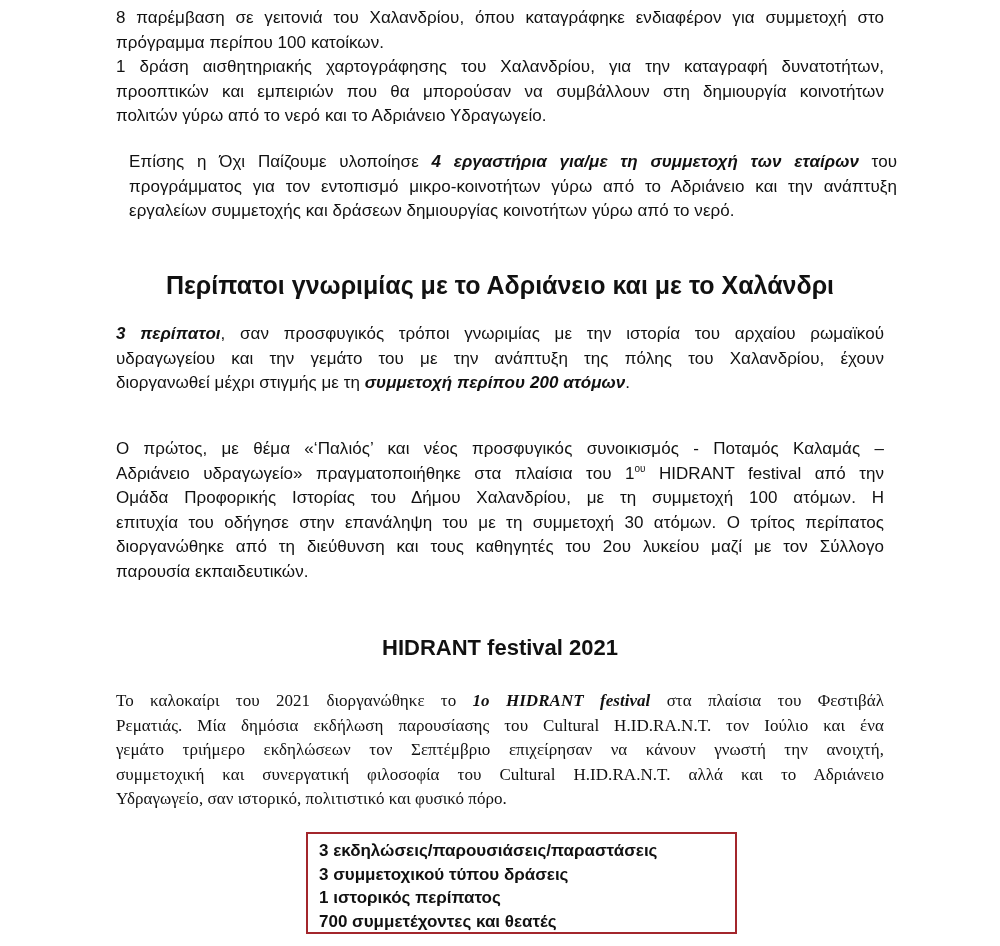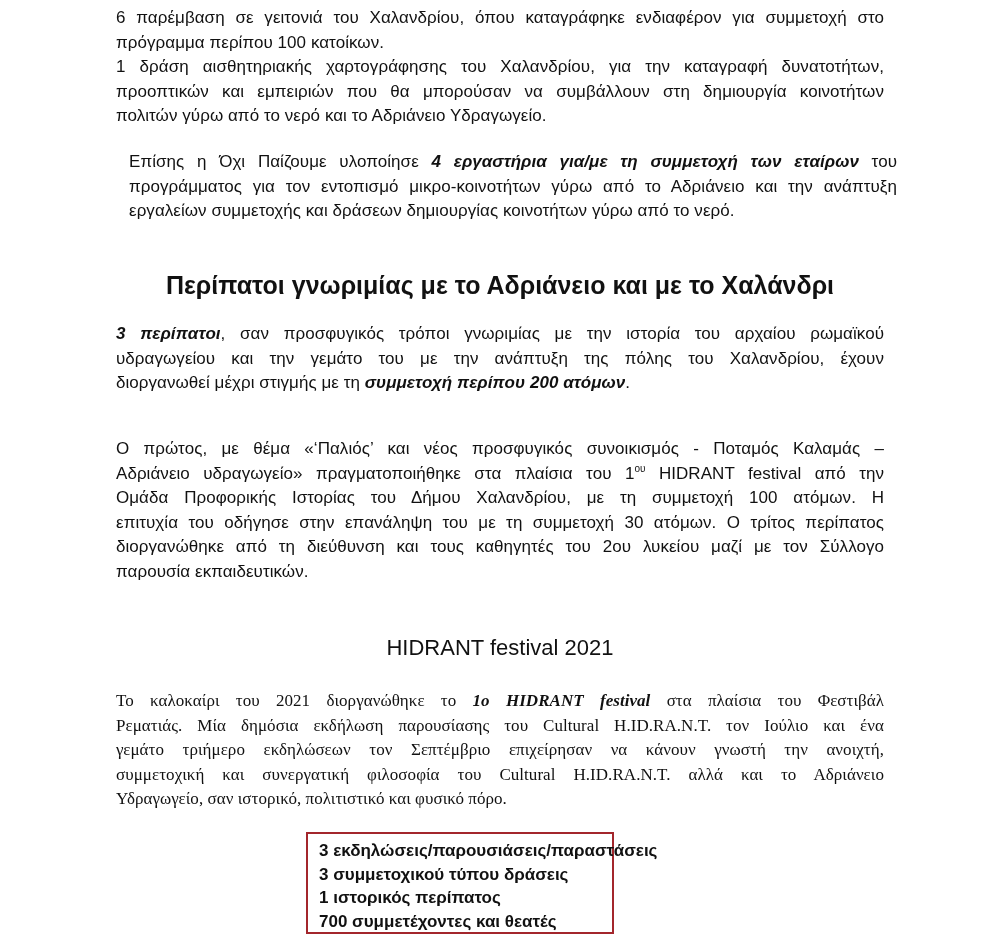--- a/index.html
+++ b/index.html
@@ -7,34 +7,34 @@
       font-family: "Liberation Sans", sans-serif; color: #111; }
     .page { position: absolute; left: 116px; top: 0; width: 768px; }
     p { margin: 0; font-size: 17px; line-height: 24.6px; text-align: justify; letter-spacing: 0.05px; }
     .line { display: block; }
     .j { text-align: justify; text-align-last: justify; }
     .l { text-align: left; text-align-last: left; }
     b i, i b, .bi { font-weight: bold; font-style: italic; }
     .h1 { position: absolute; left: 0; width: 768px; text-align: center;
       font-weight: bold; font-size: 25px; }
     .h2 { position: absolute; left: 0; width: 768px; text-align: center;
-      font-size: 22px; font-weight: normal; }
+      font-size: 22px; font-weight: bold; }
     .block { position: absolute; left: 0; width: 768px; }
     sup { font-size: 10px; line-height: 0; vertical-align: super; }
-    .box { position: absolute; left: 190px; top: 832px; width: 308px; height: 102px;
+    .box { position: absolute; left: 190px; top: 832px; width: 431px; height: 102px;
       border: 2px solid #a3262c; box-sizing: border-box; padding: 5px 0 0 11px; }
     .box div { font-weight: bold; font-size: 17px; line-height: 23.6px; color: #111; white-space: nowrap; }
   </style>
 </head>
 <body>
 
 <div class="page">
 
   <div class="block" style="top:6px;">
-    <p class="line j">6 παρέμβαση σε γειτονιά του Χαλανδρίου, όπου καταγράφηκε ενδιαφέρον για συμμετοχή στο</p>
+    <p class="line j">8 παρέμβαση σε γειτονιά του Χαλανδρίου, όπου καταγράφηκε ενδιαφέρον για συμμετοχή στο</p>
     <p class="line l">πρόγραμμα περίπου 100 κατοίκων.</p>
     <p class="line j">1 δράση αισθητηριακής χαρτογράφησης του Χαλανδρίου, για την καταγραφή δυνατοτήτων,</p>
     <p class="line j">προοπτικών και εμπειριών που θα μπορούσαν να συμβάλλουν στη δημιουργία κοινοτήτων</p>
     <p class="line l">πολιτών γύρω από το νερό και το Αδριάνειο Υδραγωγείο.</p>
   </div>
 
   <div class="block" style="top:150px;margin-left:13px;">
     <p class="line j"><span>Επίσης η Όχι Παίζουμε υλοποίησε</span> <span class="bi">4 εργαστήρια για/με τη συμμετοχή των εταίρων</span> <span>του</span></p>
     <p class="line j">προγράμματος για τον εντοπισμό μικρο-κοινοτήτων γύρω από το Αδριάνειο και την ανάπτυξη</p>
     <p class="line l">εργαλείων συμμετοχής και δράσεων δημιουργίας κοινοτήτων γύρω από το νερό.</p>

